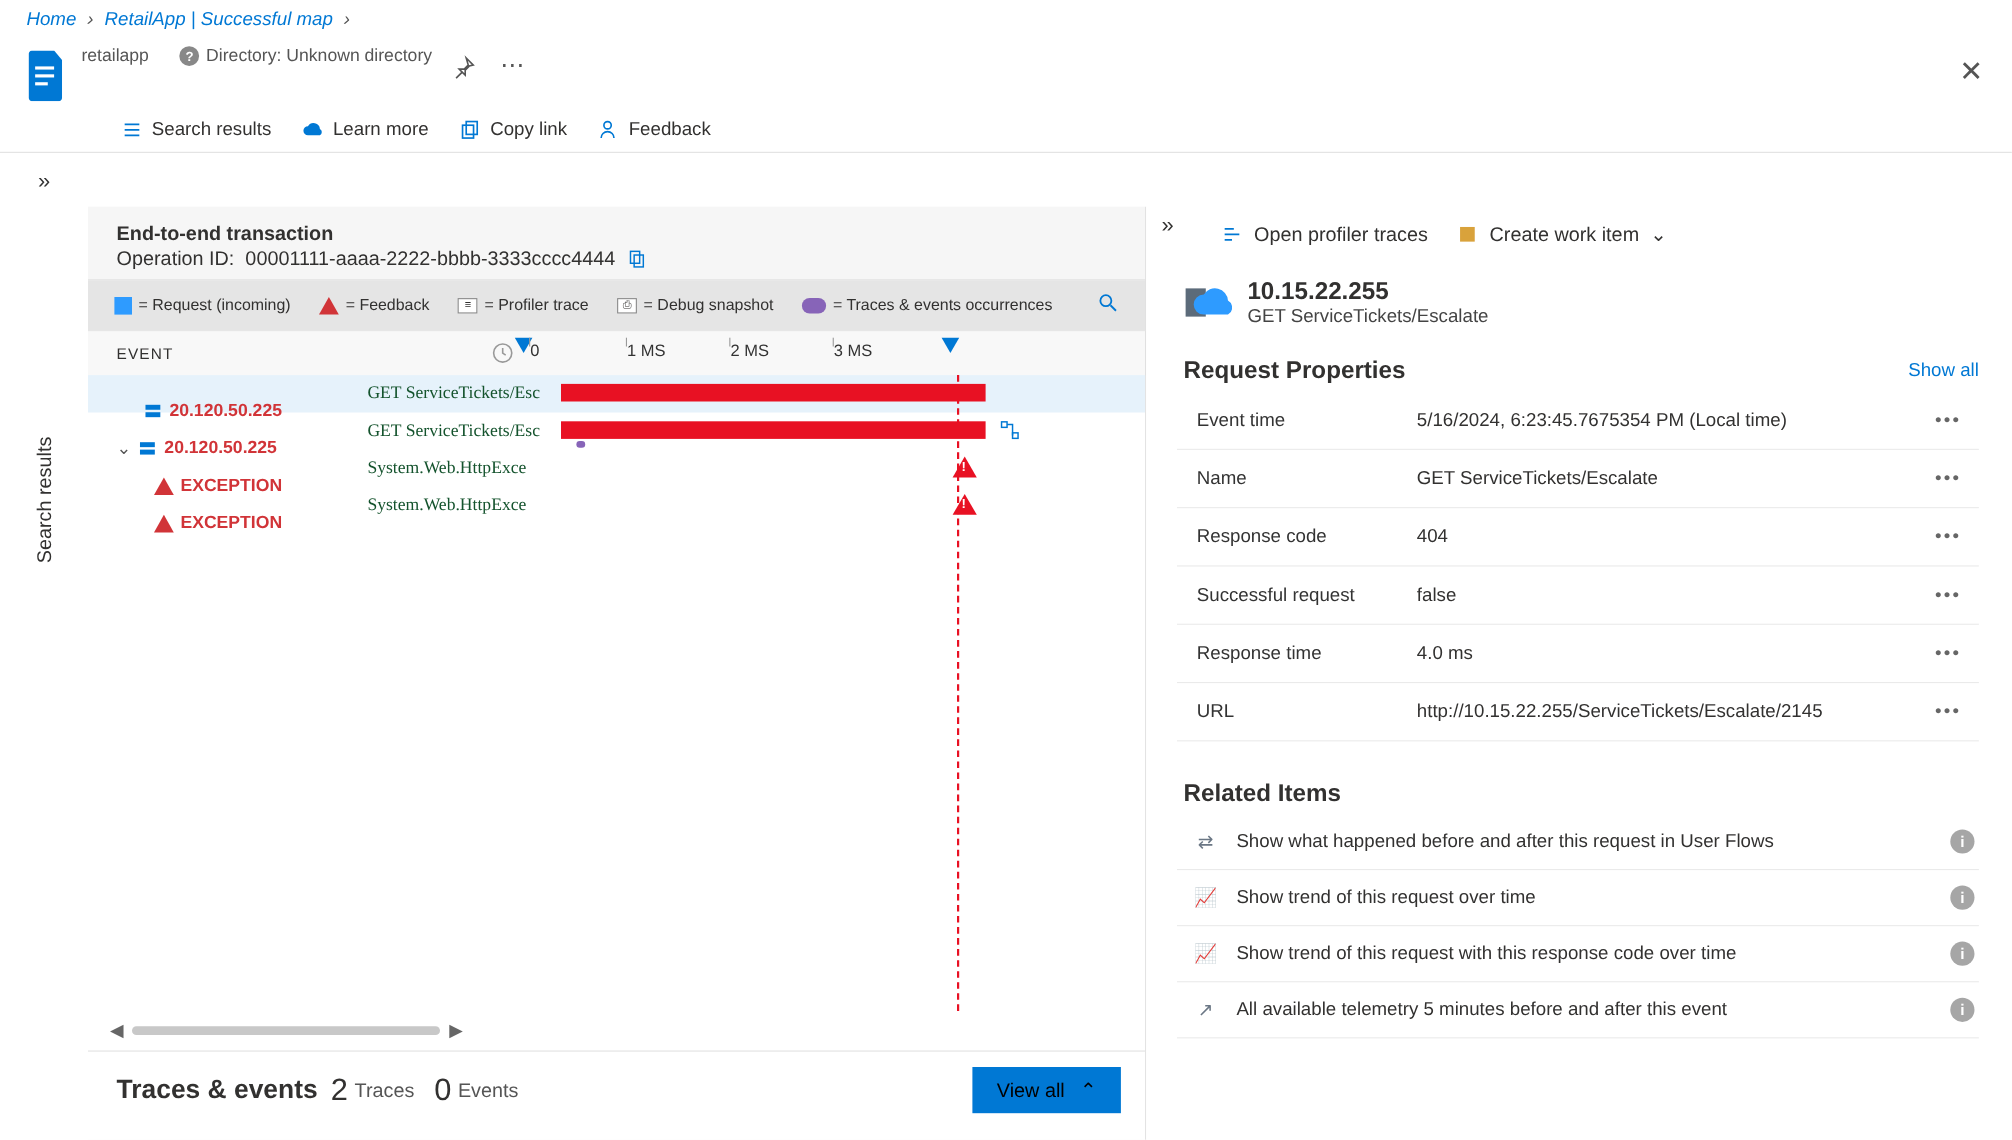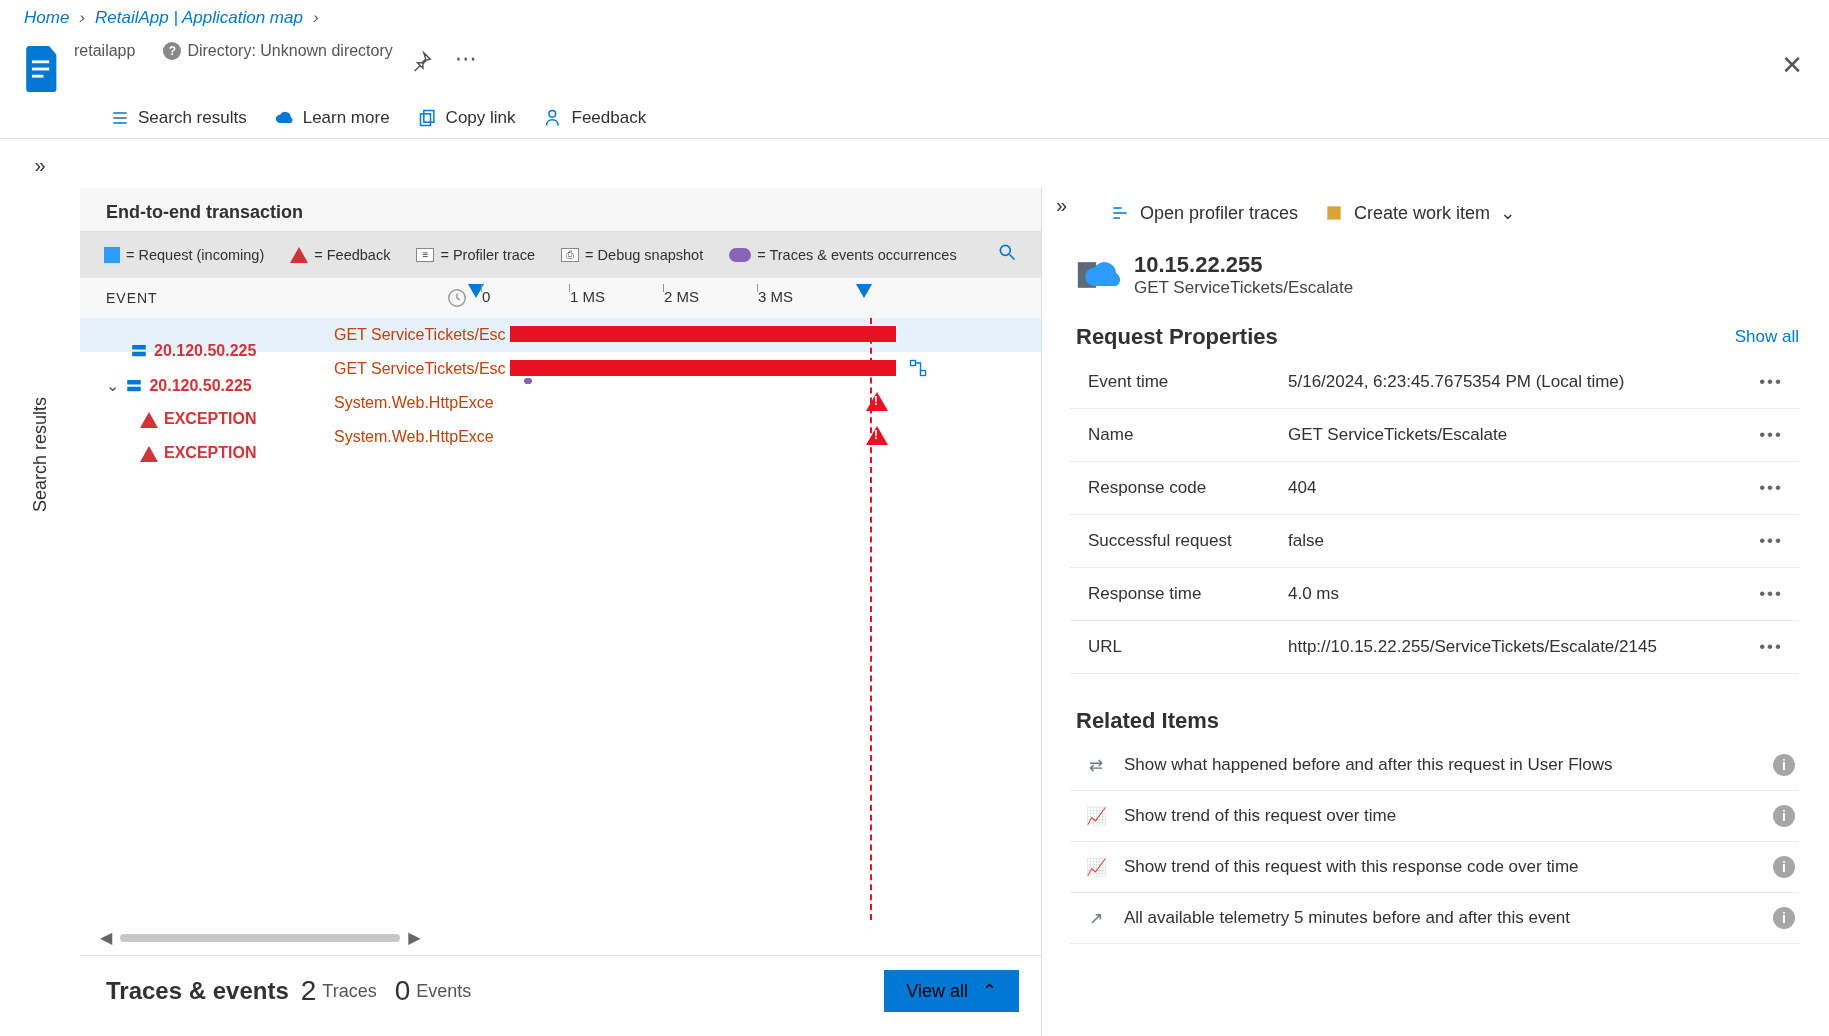--- a/index.html
+++ b/index.html
@@ -35,23 +35,23 @@
   .legend .srch { margin-left:auto; color:#0078d4; font-size:18px; cursor:pointer;}
   .tl-head { display:flex; align-items:center; font-size:14px; padding:6px 10px 6px 26px;}
   .tl-head .evt { width:340px; font-weight:400; letter-spacing:1px;}
   .tl-head .ticks { flex:1; position:relative; height:28px;}
   .tick { position:absolute; top:4px; font-size:15px; color:#333;}
   .tick::before { content:""; position:absolute; left:-1px; top:-4px; width:1px; height:8px; background:#999;}
   .marker { position:absolute; top:0; width:0; height:0; border-left:8px solid transparent; border-right:8px solid transparent; border-top:14px solid #0078d4;}
   .tl-body { flex:1; overflow:hidden; background:#fff; position:relative;}
   .row { display:flex; align-items:center; height:34px; padding-left:26px; font-size:16px;}
   .row.sel { background:#e6f2fb;}
-  .row .lead { width:228px; display:flex; align-items:flex-end; gap:6px;margin-top:32px;}
+  .row .lead { width:228px; display:flex; align-items:center; gap:6px;margin-top:32px;}
   .row .ip { color:#d13438; font-weight:700;}
-  .row .opn { width:176px; color:#c2410c; overflow:hidden; white-space:nowrap;}
+  .row .opn { width:176px; color:#14532d; overflow:hidden; white-space:nowrap;font-family:Liberation Serif, serif;}
   .row .bar-area { flex:1; position:relative; height:18px;}
   .bar-red { position:absolute; height:16px; background:#e81123;}
   .guide { position:absolute; top:0; bottom:0; border-left:2px dashed #e81123;}
   .row .exlabel { color:#d13438; font-weight:700; display:flex; align-items:center; gap:6px;}
   .tri-red-big { width:0; height:0; border-left:11px solid transparent; border-right:11px solid transparent; border-bottom:19px solid #e81123; position:relative;}
   .tri-red-big::after { content:"!"; color:#fff; position:absolute; left:-3px; top:2px; font-size:12px; font-weight:700;}
   .scroll-faux { display:flex; align-items:center; gap:8px; padding:8px 20px; background:#fff;}
   .scroll-faux .trk { height:8px; width:280px; background:#c8c8c8; border-radius:4px;}
   .footer { display:flex; align-items:center; padding:14px 22px 24px 26px; border-top:1px solid #e1e1e1; background:#fff;}
   .footer .big { font-size:24px; font-weight:600;}
@@ -76,21 +76,21 @@
   .rel-row .info { margin-left:auto; width:22px; height:22px; border-radius:50%; background:#a6a6a6; color:#fff; display:flex; align-items:center; justify-content:center; font-size:14px; font-weight:700; cursor:pointer;}
   .svg-icon { width:20px; height:20px; flex-shrink:0;}
   .cloud-icon { width:44px; height:40px;}
 </style>
 </head>
 <body>
 
 <div class="breadcrumb">
   <a href="#">Home</a>
   <span class="sep">›</span>
-  <a href="#">RetailApp | Application map</a>
+  <a href="#">RetailApp | Successful map</a>
   <span class="sep">›</span>
 </div>
 
 <div class="header">
   <svg class="doc-icon" viewBox="0 0 24 32">
       <path fill="#0078d4" d="M3 0h14l5 6v24c0 1-1 2-2 2H3c-1 0-2-1-2-2V2c0-1 1-2 2-2z"></path>
       <rect x="5" y="10" width="12" height="2" fill="#fff"></rect>
       <rect x="5" y="15" width="12" height="2" fill="#fff"></rect>
       <rect x="5" y="20" width="8" height="2" fill="#fff"></rect>
     </svg>
@@ -144,20 +144,28 @@
 <div class="leftrail">
   <span class="expand">»</span>
   <span class="vlabel">Search results</span>
 </div>
 
 <div class="main">
 
   <div class="timeline">
     <div class="tl-top">
       <div class="ttl">End-to-end transaction</div>
+      <div class="opid">
+        <span>Operation ID:</span>
+        <span>00001111-aaaa-2222-bbbb-3333cccc4444</span>
+        <svg width="20" height="20" viewBox="0 0 24 24">
+            <rect x="5" y="3" width="10" height="13" fill="none" stroke="#0078d4" stroke-width="1.6"></rect>
+            <rect x="9" y="7" width="10" height="13" fill="none" stroke="#0078d4" stroke-width="1.6"></rect>
+          </svg>
+      </div>
     </div>
 
     <div class="legend">
       <span class="li">
           <span class="sq-blue"></span>
           <span>= Request (incoming)</span>
         </span>
       <span class="li">
           <span class="tri-red"></span>
           <span>= Feedback</span>

